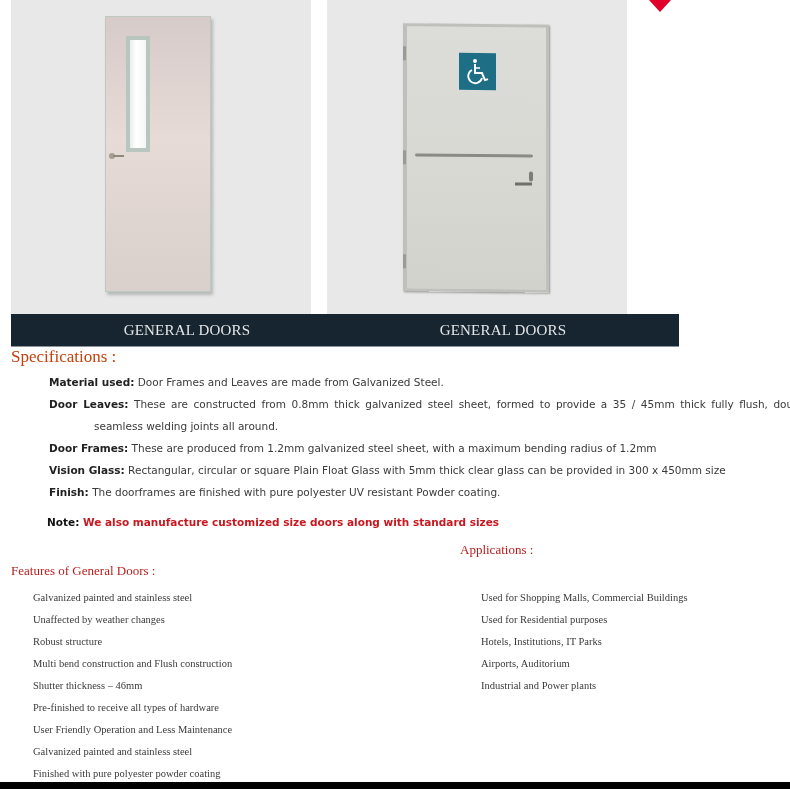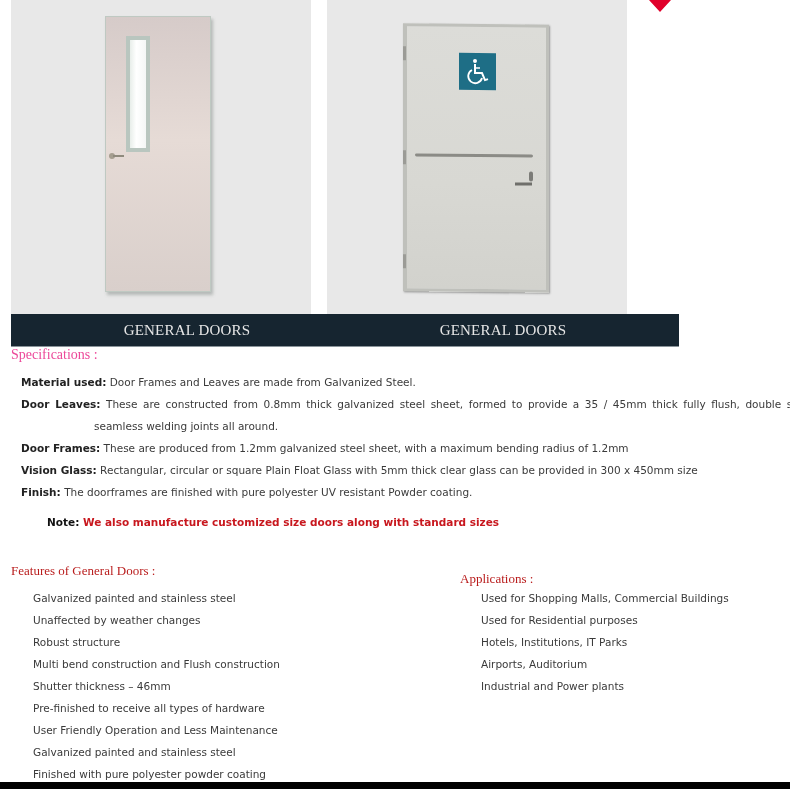--- a/index.html
+++ b/index.html
@@ -31,33 +31,33 @@
       border: 3px solid #bfc0bb; border-left-width: 4px; box-shadow: 1px 1px 2px rgba(60,60,60,0.45); transform: skewY(0.6deg); }
     .door2 .sign { position: absolute; left: 52px; top: 26px; width: 37px; height: 37px; background: #1e6e86; }
     .door2 .sign svg { position: absolute; left: 6px; top: 5px; }
     .door2 .bar { position: absolute; left: 8px; top: 127px; width: 118px; height: 3px; background: #8b8b86; border-radius: 2px; }
     .door2 .lock { position: absolute; left: 122px; top: 144px; width: 4px; height: 10px; background: #7c7c78; border-radius: 2px; }
     .door2 .lever2 { position: absolute; left: 108px; top: 155px; width: 17px; height: 3px; background: #6f6f6b; }
     .door2 .hinge { position: absolute; left: -4px; width: 3px; height: 14px; background: #9b9b96; }
 
     .heart { position: absolute; left: 648px; top: -8px; width: 24px; height: 20px; }
 
-    .spec-title { position: absolute; left: 11px; top: 347px; font-family: "Liberation Serif", serif; font-size: 14px; color: #ec4899; }
+    .spec-title { position: absolute; left: 11px; top: 347px; font-family: "Liberation Serif", serif; font-size: 17px; color: #c2410c; }
 
     .spec-row { position: absolute; left: 21px; font-size: 10.5px; color: #3a3a3a; white-space: nowrap; line-height: 14px; }
-    .spec-row b { color: #222; font-weight: bold; }
+    .spec-row b { color: #222; font-weight: bold; margin-left: 28px; }
     .spec-cont { position: absolute; left: 94px; font-size: 10.5px; color: #3a3a3a; white-space: nowrap; line-height: 14px; }
 
     .note { position: absolute; left: 11px; top: 516px; font-size: 10.5px; white-space: nowrap; font-weight: bold; margin-left: 36px; }
     .note .lbl { color: #111; }
     .note .txt { color: #c8171e; }
 
     .sec-title { position: absolute; font-family: "Liberation Serif", serif; font-size: 13px; color: #b91c1c; }
     .list { position: absolute; list-style: none; }
-    .list li { font-size: 10.5px; color: #3a3a3a; height: 22px; line-height: 14px; white-space: nowrap; }
+    .list li { font-size: 10.5px; color: #3a3a3a; height: 22px; line-height: 14px; white-space: nowrap; font-family: Liberation Serif, serif; }
 
     .bottom-bar { position: absolute; left: 0; top: 782px; width: 790px; height: 7px; background: #000; }
   </style>
 </head>
 <body>
 
 <div class="card c1">
   <div class="img-area">
     <div class="door1">
       <div class="vision">
@@ -133,21 +133,21 @@
   <li>Unaffected by weather changes</li>
   <li>Robust structure</li>
   <li>Multi bend construction and Flush construction</li>
   <li>Shutter thickness – 46mm</li>
   <li>Pre-finished to receive all types of hardware</li>
   <li>User Friendly Operation and Less Maintenance</li>
   <li>Galvanized painted and stainless steel</li>
   <li>Finished with pure polyester powder coating</li>
 </ul>
 
-<div class="sec-title" style="left:460px; top:571px">Applications :</div>
+<div class="sec-title" style="left:460px; top:542px">Applications :</div>
 <ul class="list" style="left:481px; top:591px">
   <li>Used for Shopping Malls, Commercial Buildings</li>
   <li>Used for Residential purposes</li>
   <li>Hotels, Institutions, IT Parks</li>
   <li>Airports, Auditorium</li>
   <li>Industrial and Power plants</li>
 </ul>
 
 <div class="bottom-bar"></div>
 

